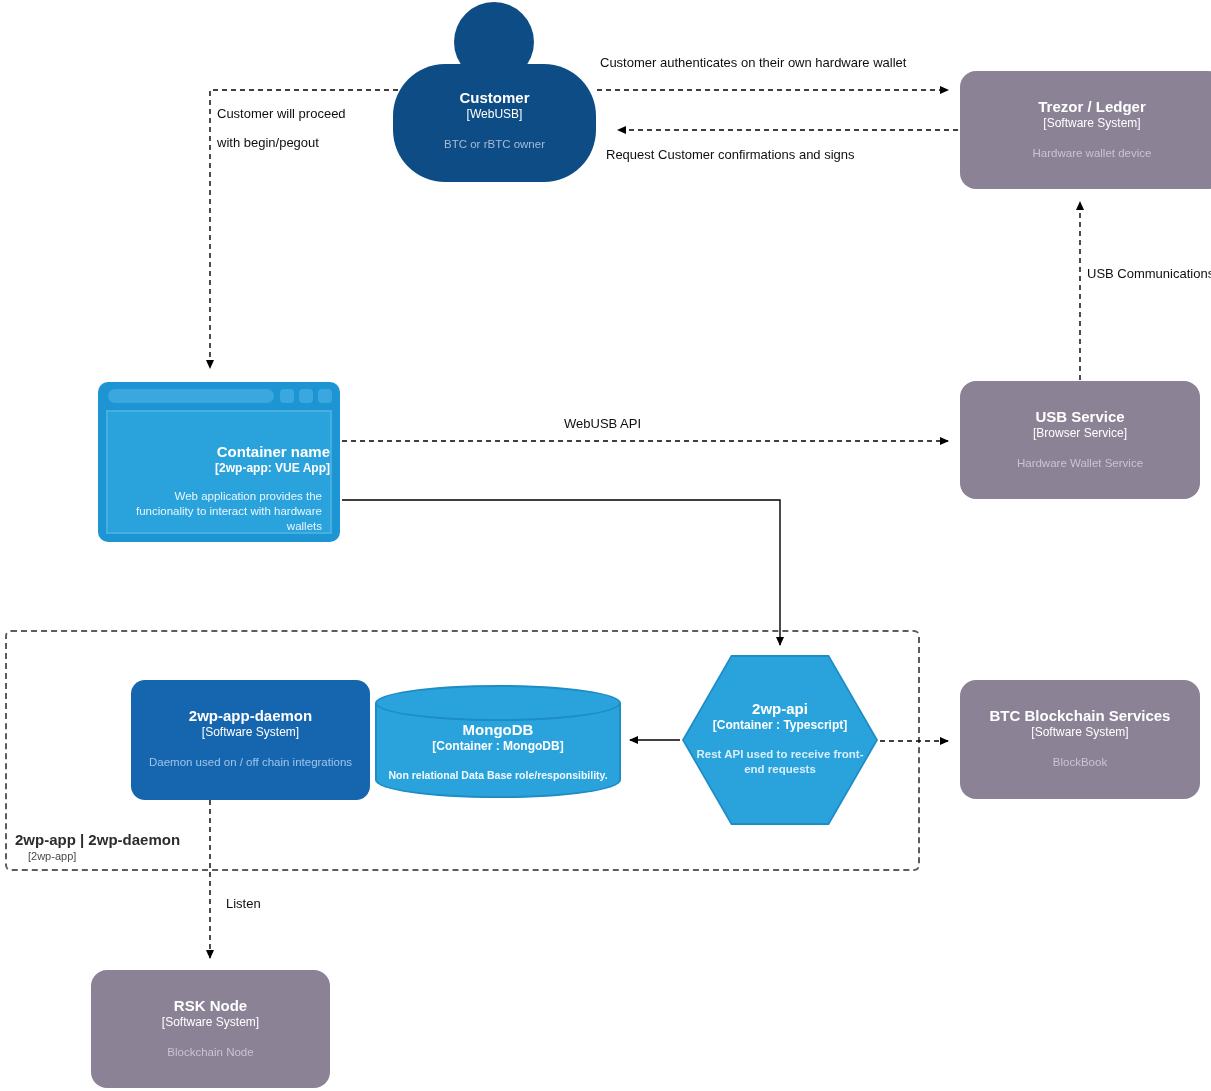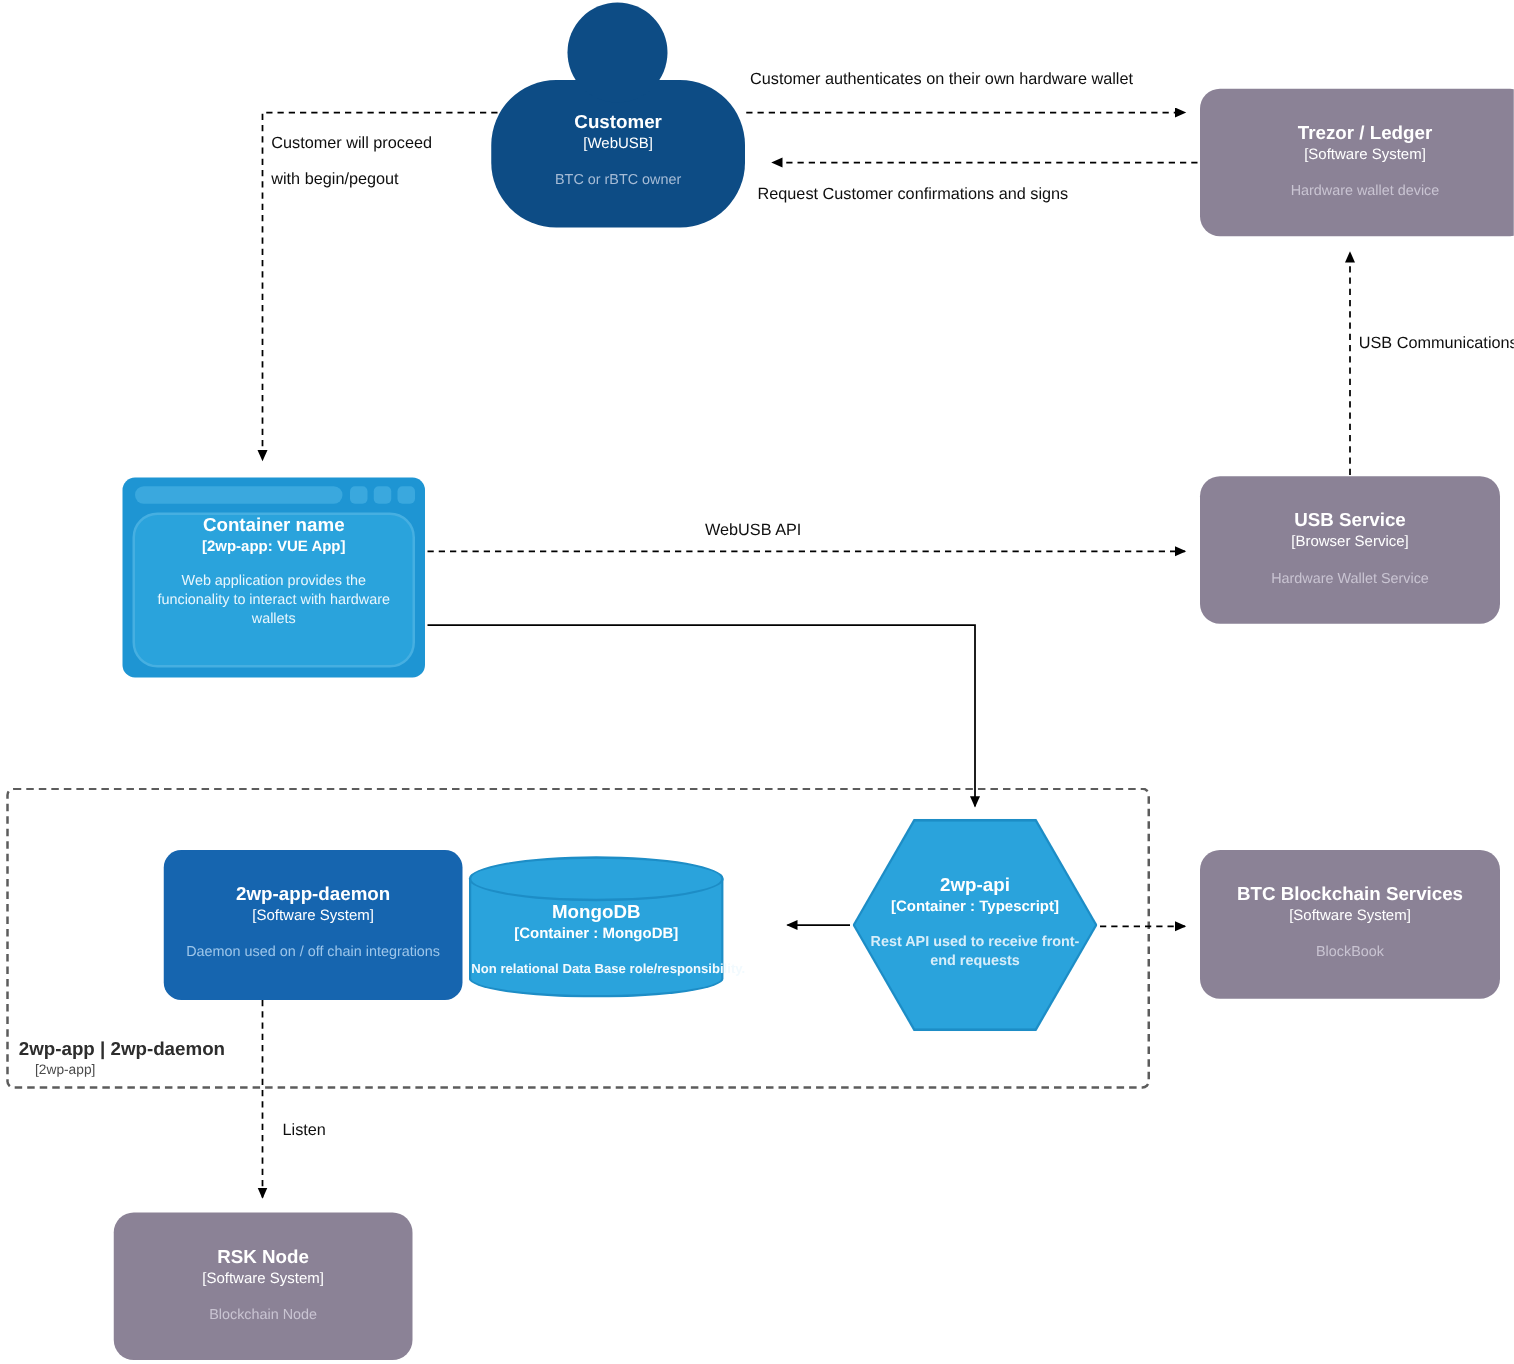--- a/index.html
+++ b/index.html
@@ -27,22 +27,22 @@
 
   
   .daemon{background:#1665af;border-radius:14px;padding-top:27px;margin-left:40px;}
   .daemon .desc{color:#9dc6ea;}
 
   
   .browser{background:#1e95d3;border-radius:10px;}
   .browser .addr{position:absolute;top:7px;left:10px;right:66px;height:14px;background:#3aa8de;border-radius:7px;}
   .browser .wbtn{position:absolute;top:7px;width:14px;height:14px;background:#3aa8de;border-radius:4px;}
   .browser .inner{position:absolute;top:28px;left:8px;right:8px;bottom:8px;background:#2aa3dc;
-    border:2px solid #46afe1;border-radius:20px;box-sizing:border-box;padding-top:0;
-    text-align:center;color:#fff;}
+    border:2px solid #46afe1;border-radius:0;box-sizing:border-box;padding-top:31px;
+    text-align:right;color:#fff;}
   .browser .subtitle{font-weight:bold;}
   .browser .desc{font-weight:normal;color:#e8f6fd;margin-top:13px;}
 
   
   .cyl-top{position:absolute;left:0;right:0;top:0;height:36px;background:#2aa3dc;
     border:2px solid #1d8dc6;border-radius:50%;box-sizing:border-box;z-index:3;}
   .cyl-body{position:absolute;left:0;right:0;top:18px;bottom:0;background:#2aa3dc;
     border:2px solid #1d8dc6;border-top:none;box-sizing:border-box;
     border-radius:0 0 120px 120px / 0 0 18px 18px;z-index:2;}
   .cyl-text{position:absolute;left:0;right:0;top:0;z-index:4;text-align:center;color:#fff;padding-top:36px;}
@@ -127,21 +127,21 @@
   <div class="subtitle">[Browser Service]</div>
   <div class="desc">Hardware Wallet Service</div>
 </div>
 
 <div class="node daemon" style="left:91px;top:680px;width:239px;height:120px;">
   <div class="title">2wp-app-daemon</div>
   <div class="subtitle">[Software System]</div>
   <div class="desc">Daemon used on / off chain integrations</div>
 </div>
 
-<div class="node" style="left:375px;top:685px;width:204px;height:113px;">
+<div class="node" style="left:375px;top:685px;width:246px;height:113px;">
   <div class="cyl-body"></div>
   <div class="cyl-top"></div>
   <div class="cyl-text">
     <div class="title">MongoDB</div>
     <div class="subtitle">[Container : MongoDB]</div>
     <div class="desc">Non relational Data Base role/responsibility.</div>
   </div>
 </div>
 
 <div class="hex" style="left:682px;top:655px;width:196px;height:170px;">

